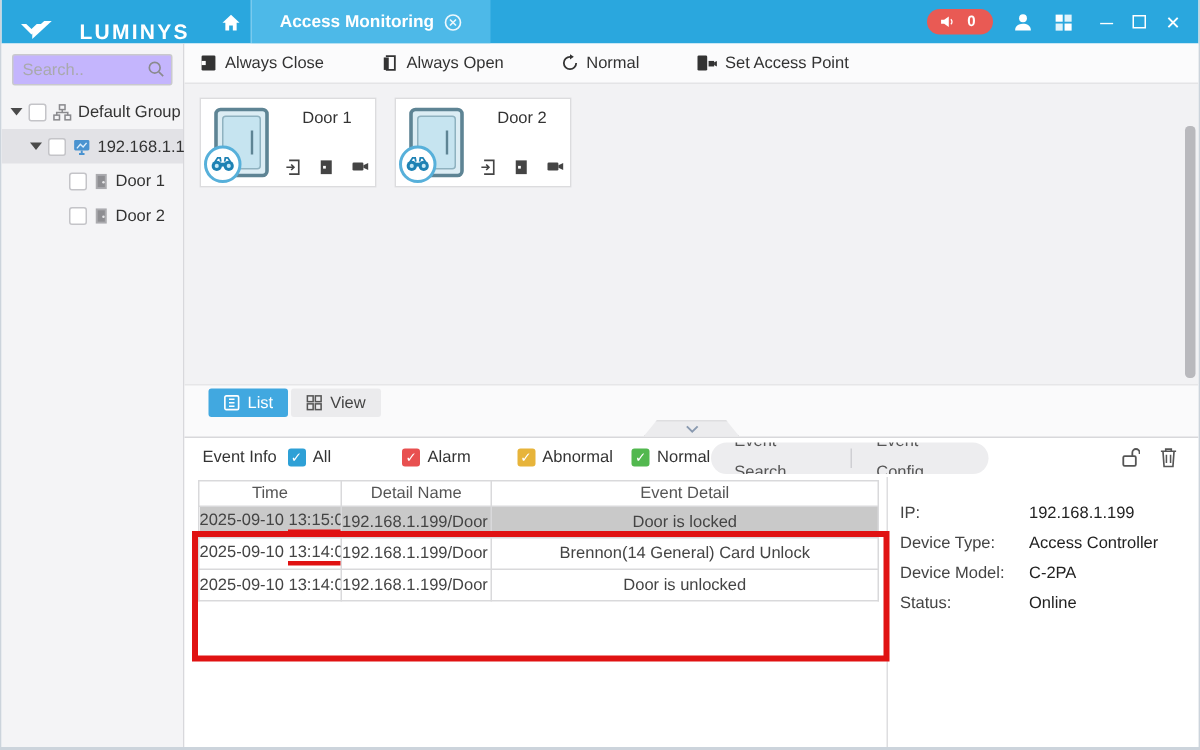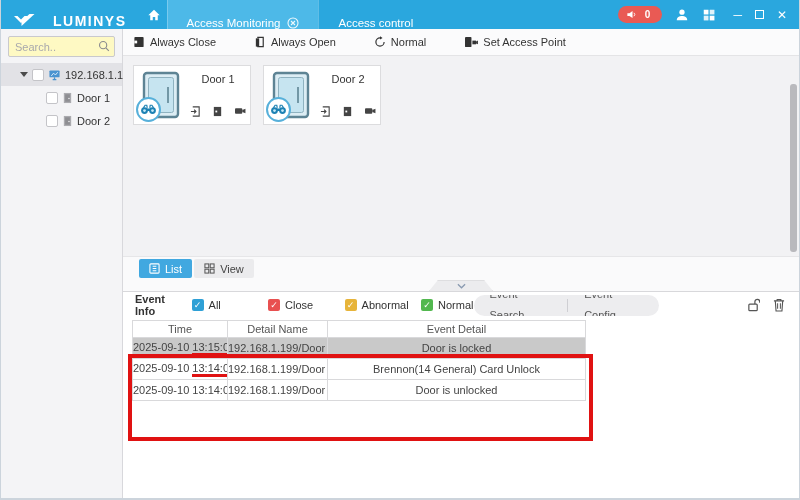--- a/index.html
+++ b/index.html
@@ -6,40 +6,40 @@
   html,body { background:#fff; }
   body { font-family:"Liberation Sans", sans-serif; font-size:11px; color:#333; }
   .window { position:relative; width:800px; height:500px; overflow:hidden; background:#fff;
             border-left:1px solid #ccd4dc; border-right:1px solid #ccd4dc; border-bottom:2px solid #ccd4dc; }
 
   
   .titlebar { display:flex; align-items:stretch; height:29px; background:#2aa7de; color:#fff; }
   .brand { display:flex; align-items:flex-end; gap:16px; padding:0 14px 0 12px; min-width:118px; }
   .brand-name { font-weight:bold; font-size:14px; letter-spacing:1.5px; }
   .tb-btn { display:flex; align-items:center; justify-content:center; width:26px; cursor:pointer; }
-  .tb-tab { display:flex; align-items:flex-end; gap:7px; padding:0 19px; font-weight:normal; font-size:11.5px;
+  .tb-tab { display:flex; align-items:center; gap:7px; padding:0 19px; font-weight:bold; font-size:11.5px;
             border-left:1px solid rgba(255,255,255,.25); cursor:pointer; }
   .tb-tab.active { background:#4db9e8; }
   .tb-right { margin-left:auto; display:flex; align-items:center; gap:13px; padding-right:12px; }
   .alarm-pill { display:flex; align-items:center; gap:8px; background:#e95a54; border-radius:10px;
                 height:17px; padding:0 12px 0 8px; cursor:pointer; }
   .alarm-count { font-size:10px; font-weight:bold; }
   .winctl { display:flex; align-items:center; gap:13px; margin-left:4px; }
   .winctl span { cursor:pointer; font-size:12px; line-height:1; }
   .max-box { width:9px; height:9px; border:1.5px solid #fff; display:inline-block; }
 
   
   .body-row { display:flex; height:471px; }
   .sidebar { width:122px; background:#f4f4f6; border-right:1px solid #d8d8dc; flex-shrink:0; }
   .main { flex:1; display:flex; flex-direction:column; min-width:0; }
 
   
   .sb-title { padding:6px 8px 5px; font-weight:bold; color:#222; border-bottom:1px solid #e0e0e4; }
   .sb-search { position:relative; margin:7px 7px 6px; }
-  .sb-search input { width:100%; height:21px; border:1px solid #c9c9cd; border-radius:2px; background:#fef9c3;
+  .sb-search input { width:100%; height:21px; border:1px solid #c9c9cd; border-radius:2px; background:#c4b5fd;
                      padding:0 20px 0 6px; font-size:11px; font-family:inherit; color:#333; }
   .sb-search input::placeholder { color:#a9a9ad; }
   .sb-search .mag { position:absolute; right:5px; top:4px; }
   .tree-row { display:flex; align-items:center; gap:4px; height:23px; cursor:pointer; white-space:nowrap; }
   .tree-row.selected { background:#e2e2e6; }
   .caret { width:0; height:0; border-left:4px solid transparent; border-right:4px solid transparent;
            border-top:5px solid #4a4a4a; flex-shrink:0; }
   .cbx { width:12px; height:12px; border:1px solid #c4c4c8; border-radius:2px; background:#fff; flex-shrink:0; }
   .tree-label { color:#333; }
 
@@ -64,21 +64,21 @@
   .vtab { display:flex; align-items:center; gap:5px; height:19px; padding:0 10px; border-radius:2px;
           background:#ebebed; color:#444; cursor:pointer; }
   .vtab.active { background:#41a8e0; color:#fff; }
   .handle-strip { position:relative; height:12px; background:#fafafb; border-bottom:1px solid #d8d8db; }
   .collapse-handle { position:absolute; left:50%; bottom:0; transform:translateX(-50%); width:64px; height:11px;
                      background:#ececee; border:1px solid #dedee0; border-bottom:none; cursor:pointer;
                      clip-path:polygon(14% 0, 86% 0, 100% 100%, 0 100%); display:flex; align-items:center; justify-content:center; }
 
   
   .event-bar { display:flex; align-items:center; height:26px; background:#fff; padding:0 14px 0 12px; }
-  .ev-label { width:55px; margin-right:4px; color:#333;font-weight:bold; }
+  .ev-label { width:55px; margin-right:4px; color:#333; }
   .filter { display:flex; align-items:center; gap:5px; width:80px; cursor:pointer; }
   .filter:last-of-type { width:auto; }
   .fbox { width:12px; height:12px; border-radius:2px; display:flex; align-items:center; justify-content:center;
           color:#fff; font-size:9px; line-height:1; }
   .f-all { background:#2ea0d6; } .f-alarm { background:#e85050; } .f-abn { background:#e7b43a; } .f-norm { background:#52b84f; }
   .segmented { margin-left:auto; display:flex; align-items:center; height:21px; background:#ededef; border-radius:11px; overflow:hidden; }
   .seg-btn { padding:0 16px; color:#555; cursor:pointer; line-height:21px; }
   .seg-div { width:1px; height:13px; background:#cfcfd3; }
   .ev-icons { display:flex; align-items:center; gap:13px; margin-left:88px; }
   .ev-icons > span { cursor:pointer; display:flex; }
@@ -126,23 +126,20 @@
       </span>
     </div>
     <div class="tb-tab active">
       <span>Access Monitoring</span>
       <span>
         <svg width="12" height="12" viewBox="0 0 12 12">
             <circle cx="6" cy="6" r="5" fill="none" stroke="#fff" stroke-width="1.1" opacity=".9"></circle>
             <path d="M4 4 L8 8 M8 4 L4 8" stroke="#fff" stroke-width="1.1" opacity=".9"></path>
           </svg>
       </span>
-    </div>
-    <div class="tb-tab">
-      <span>Access control</span>
     </div>
     <div class="tb-right">
       <div class="alarm-pill">
         <span>
           <svg width="11" height="11" viewBox="0 0 16 16">
               <path d="M2 6 H5 L9.5 2.8 V13.2 L5 10 H2 Z" fill="#fff"></path>
               <path d="M11.5 5.5 A3.4 3.4 0 0 1 11.5 10.5" stroke="#fff" stroke-width="1.3" fill="none"></path>
             </svg>
         </span>
         <span class="alarm-count">0</span>
@@ -175,20 +172,33 @@
       <div class="sb-search">
         <input type="text" placeholder="Search.." style="">
         <span class="mag">
           <svg width="12" height="12" viewBox="0 0 14 14">
               <circle cx="6" cy="6" r="4.2" fill="none" stroke="#8a8a8e" stroke-width="1.3"></circle>
               <path d="M9.2 9.2 L12.6 12.6" stroke="#8a8a8e" stroke-width="1.3"></path>
             </svg>
         </span>
       </div>
       <div class="tree">
+        <div class="tree-row" style="padding-left:6px">
+          <span class="caret"></span>
+          <span class="cbx"></span>
+          <span>
+            <svg width="13" height="12" viewBox="0 0 14 13">
+                <rect x="5" y="1" width="4" height="3.4" fill="none" stroke="#8a8a8e" stroke-width="1.1"></rect>
+                <rect x="1" y="8.4" width="4" height="3.4" fill="none" stroke="#8a8a8e" stroke-width="1.1"></rect>
+                <rect x="9" y="8.4" width="4" height="3.4" fill="none" stroke="#8a8a8e" stroke-width="1.1"></rect>
+                <path d="M7 4.4 V6.5 M3 8.4 V6.5 H11 V8.4" fill="none" stroke="#8a8a8e" stroke-width="1.1"></path>
+              </svg>
+          </span>
+          <span class="tree-label">Default Group</span>
+        </div>
         <div class="tree-row selected" style="padding-left:19px">
           <span class="caret"></span>
           <span class="cbx"></span>
           <span>
             <svg width="13" height="12" viewBox="0 0 14 13">
                 <rect x="1.5" y="1.5" width="11" height="7.5" rx="1" fill="#4a93d0"></rect>
                 <path d="M5 11.5 H9 M7 9 V11.5" stroke="#4a93d0" stroke-width="1.4"></path>
                 <path d="M3.5 7.5 L6 4.5 L8 6.5 L10.5 3.5" stroke="#dceefb" stroke-width="1" fill="none"></path>
               </svg>
           </span>
@@ -377,21 +387,21 @@
       </div>
 
       <div class="event-bar">
         <span class="ev-label">Event Info</span>
         <span class="filter">
           <span class="fbox f-all">✓</span>
           <span>All</span>
         </span>
         <span class="filter">
           <span class="fbox f-alarm">✓</span>
-          <span>Close</span>
+          <span>Alarm</span>
         </span>
         <span class="filter">
           <span class="fbox f-abn">✓</span>
           <span>Abnormal</span>
         </span>
         <span class="filter">
           <span class="fbox f-norm">✓</span>
           <span>Normal</span>
         </span>
         <div class="segmented">
@@ -443,19 +453,37 @@
                 <td>Brennon(14 General) Card Unlock</td>
               </tr>
               <tr>
                 <td><span>2025-09-10</span> <span>13:14:07</span></td>
                 <td>192.168.1.199/Door 1</td>
                 <td>Door is unlocked</td>
               </tr>
             </tbody>
           </table>
         </div>
+        <div class="device-panel">
+          <div class="dp-row">
+            <span class="dp-label">IP:</span>
+            <span class="dp-value">192.168.1.199</span>
+          </div>
+          <div class="dp-row">
+            <span class="dp-label">Device Type:</span>
+            <span class="dp-value">Access Controller</span>
+          </div>
+          <div class="dp-row">
+            <span class="dp-label">Device Model:</span>
+            <span class="dp-value">C-2PA</span>
+          </div>
+          <div class="dp-row">
+            <span class="dp-label">Status:</span>
+            <span class="dp-value">Online</span>
+          </div>
+        </div>
       </div>
 
     </div>
   </div>
 
   <div class="annotation-rect"></div>
 </div>
 
 </body></html>

